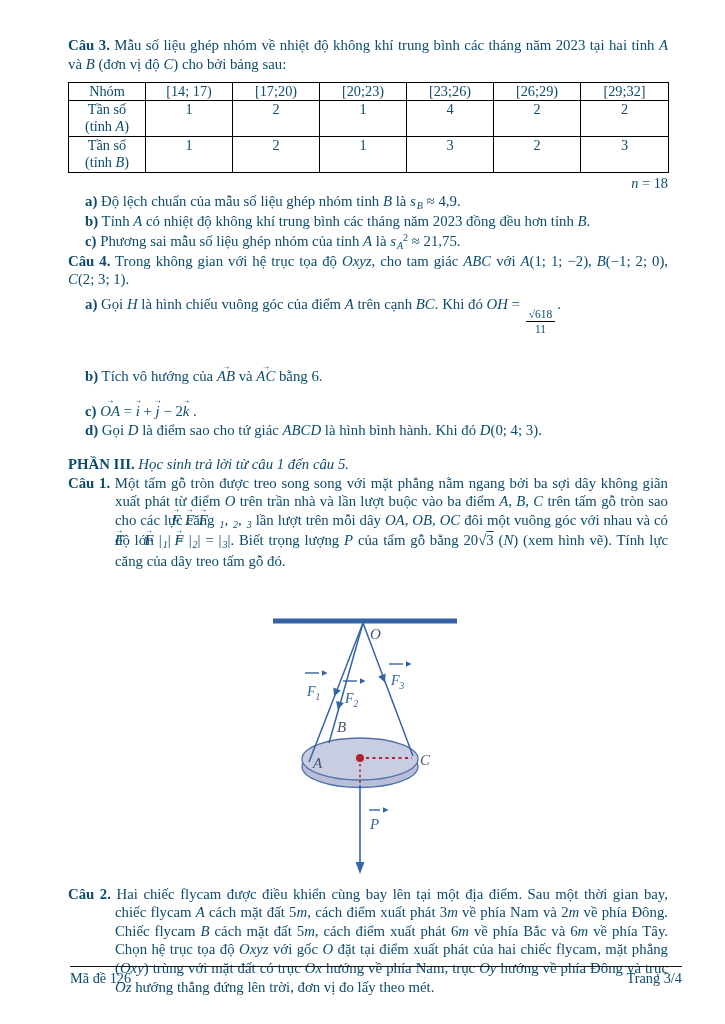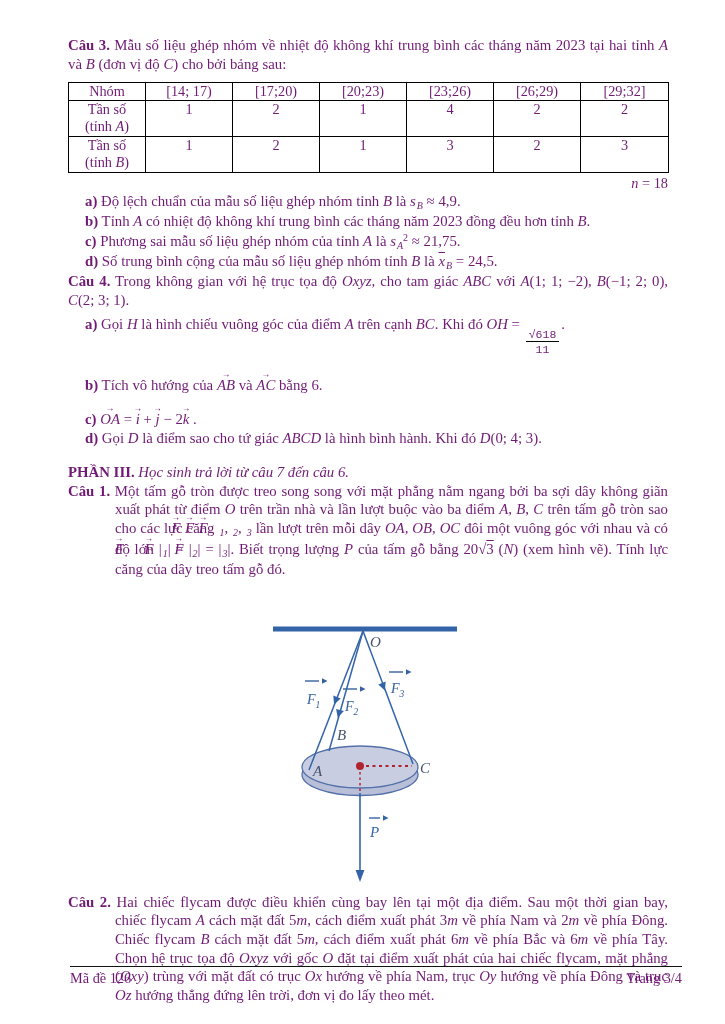--- a/index.html
+++ b/index.html
@@ -1,29 +1,29 @@
 <!DOCTYPE html>
 <html><head>
 <meta charset="utf-8">
 <style>
   html,body{margin:0;padding:0;background:#e9e9e9;}
   .page{position:relative;width:725px;height:1024px;background:#ffffff;overflow:hidden;
-        font-family:"Liberation Serif","DejaVu Serif",serif;color:#701a75;}
+        font-family:"Liberation Serif","DejaVu Serif",serif;color:#0c4a6e;}
   .content{position:absolute;left:68px;top:36px;width:600px;}
   p{margin:0;font-size:14.8px;line-height:18.6px;text-align:justify;}
   .b{font-weight:bold;}
   .i{font-style:italic;}
   .bar{text-decoration:overline;}
   .sub{font-size:10px;font-style:italic;position:relative;top:3px;margin-left:1px;}
   .sup{font-size:10px;position:relative;top:-5px;}
   .vec{font-style:italic;position:relative;display:inline-block;}
   .vec::after{content:"→";position:absolute;left:50%;top:-0.66em;transform:translateX(-50%);
               font-size:0.58em;font-style:normal;line-height:1;}
   .frac{display:inline-flex;flex-direction:column;align-items:center;vertical-align:-9px;
-        line-height:1.15;font-size:11.5px;margin:4px 2px;font-family:Liberation Mono, monospace;}
+        line-height:1.15;font-size:11.5px;margin:16px 2px;}
   .fnum{border-bottom:1px solid #000;padding:0 3px 0;}
   .fden{padding-top:1px;}
   table{border-collapse:collapse;table-layout:fixed;width:600px;margin:9px 0 0 0;font-size:14.3px;}
   td{border:1px solid #000;text-align:center;vertical-align:top;padding:0 4px;line-height:16.6px;}
   td.th{height:17px;}
   td.lbl{height:35px;}
   .n-note{text-align:right;font-size:14.3px;line-height:17px;margin-top:2px;}
   .items p{padding-left:17px;line-height:19.2px;text-align:left;}
   .items p.tall{line-height:30px;}
   .hang{padding-left:47px;text-indent:-47px;}
@@ -81,36 +81,35 @@
         </tr>
       </tbody>
     </table>
 
     <p class="n-note"><span class="i">n</span><span> = 18</span></p>
 
     <div class="items">
       <p><span class="b">a)</span><span> Độ lệch chuẩn của mẫu số liệu ghép nhóm tỉnh </span><span class="i">B</span><span> là </span><span class="i">s</span><span class="sub">B</span><span> ≈ 4,9.</span></p>
       <p><span class="b">b)</span><span> Tỉnh </span><span class="i">A</span><span> có nhiệt độ không khí trung bình các tháng năm 2023 đồng đều hơn tỉnh </span><span class="i">B</span><span>.</span></p>
       <p><span class="b">c)</span><span> Phương sai mẫu số liệu ghép nhóm của tỉnh </span><span class="i">A</span><span> là </span><span class="i">s</span><span class="sub">A</span><span class="sup">2</span><span> ≈ 21,75.</span></p>
-      <p><span class="b">d)</span><span> Số trung bình cộng của mẫu số liệu ghép nhóm tỉnh </span><span class="i">B</span><span> là </span><span class="i bar">x</span><span class="sub">B</span><span> = 24,5.</span></p>
     </div>
 
     <p><span class="b">Câu 4.</span><span> Trong không gian với hệ trục tọa độ </span><span class="i">Oxyz</span><span>, cho tam giác </span><span class="i">ABC</span><span> với </span><span class="i">A</span><span>(1; 1; −2), </span><span class="i">B</span><span>(−1; 2; 0), </span><span class="i">C</span><span>(2; 3; 1).</span></p>
 
     <div class="items">
       <p class="tall"><span class="b">a)</span><span> Gọi </span><span class="i">H</span><span> là hình chiếu vuông góc của điểm </span><span class="i">A</span><span> trên cạnh </span><span class="i">BC</span><span>. Khi đó </span><span class="i">OH</span><span> = </span><span class="frac">
             <span class="fnum">√618</span>
             <span class="fden">11</span>
           </span><span>.</span></p>
       <p class="mt2"><span class="b">b)</span><span> Tích vô hướng của </span><span class="i vec">AB</span><span> và </span><span class="i vec">AC</span><span> bằng 6.</span></p>
       <p class="mt2"><span class="b">c)</span><span> </span><span class="i vec">OA</span><span> = </span><span class="i vec">i</span><span> + </span><span class="i vec">j</span><span> − 2</span><span class="i vec">k</span><span> .</span></p>
       <p><span class="b">d)</span><span> Gọi </span><span class="i">D</span><span> là điểm sao cho tứ giác </span><span class="i">ABCD</span><span> là hình bình hành. Khi đó </span><span class="i">D</span><span>(0; 4; 3).</span></p>
     </div>
 
-    <p class="mt2"><span class="b">PHẦN III.</span><span class="i"> Học sinh trả lời từ câu 7 đến câu 6.</span></p>
+    <p class="mt2"><span class="b">PHẦN III.</span><span class="i"> Học sinh trả lời từ câu 1 đến câu 5.</span></p>
 
     <p class="hang"><span class="b">Câu 1.</span><span> Một tấm gỗ tròn được treo song song với mặt phẳng nằm ngang bởi ba sợi dây không giãn xuất phát từ điểm </span><span class="i">O</span><span> trên trần nhà và lần lượt buộc vào ba điểm </span><span class="i">A</span><span>, </span><span class="i">B</span><span>, </span><span class="i">C</span><span> trên tấm gỗ tròn sao cho các lực căng </span><span class="i vec">F</span><span class="sub">1</span><span>, </span><span class="i vec">F</span><span class="sub">2</span><span>, </span><span class="i vec">F</span><span class="sub">3</span><span> lần lượt trên mỗi dây </span><span class="i">OA</span><span>, </span><span class="i">OB</span><span>, </span><span class="i">OC</span><span> đôi một vuông góc với nhau và có độ lớn </span><span>|</span><span class="i vec">F</span><span class="sub">1</span><span>| = |</span><span class="i vec">F</span><span class="sub">2</span><span>| = |</span><span class="i vec">F</span><span class="sub">3</span><span>|</span><span>. Biết trọng lượng </span><span class="i">P</span><span> của tấm gỗ bằng 20√</span><span class="bar">3</span><span> (</span><span class="i">N</span><span>) (xem hình vẽ). Tính lực căng của dây treo tấm gỗ đó.</span></p>
 
     <svg class="fig" width="210" height="264" viewBox="0 0 210 264">
 
       <line x1="10" y1="6" x2="194" y2="6" stroke-width="5" stroke="#3464a8"></line>
 
       <ellipse cx="97" cy="151.5" rx="58" ry="21" stroke-width="1.3" fill="#b9bfd8" stroke="#5371a8"></ellipse>
       <ellipse cx="97" cy="144" rx="58" ry="21" stroke-width="1.3" fill="#c8cde2" stroke="#5371a8"></ellipse>
 

